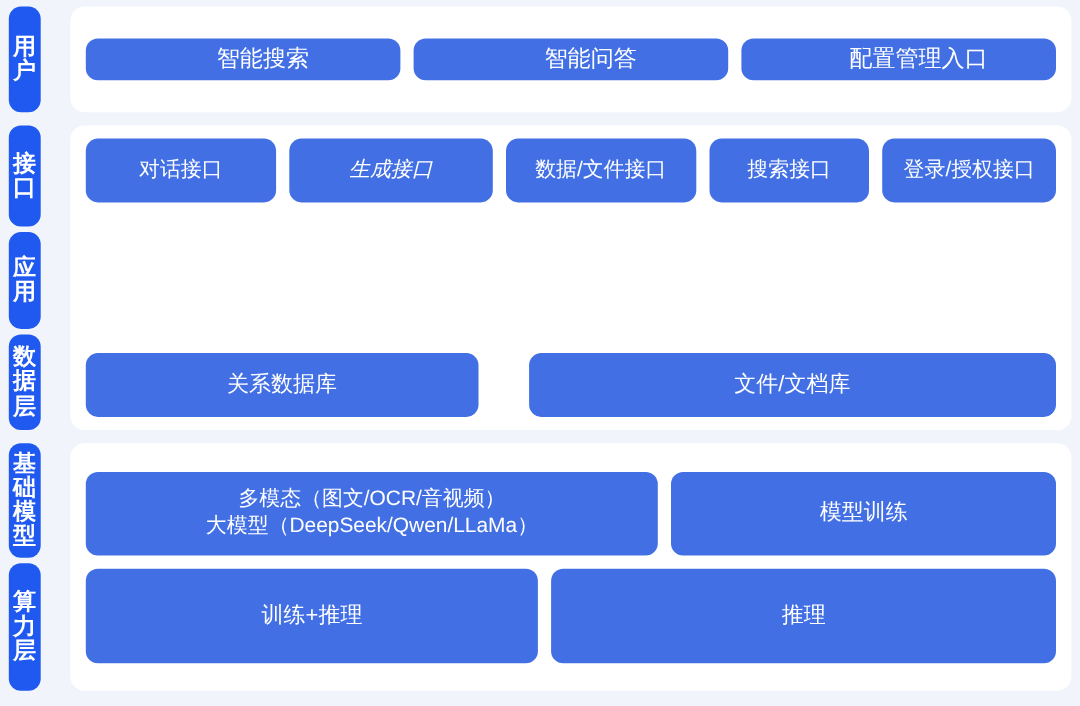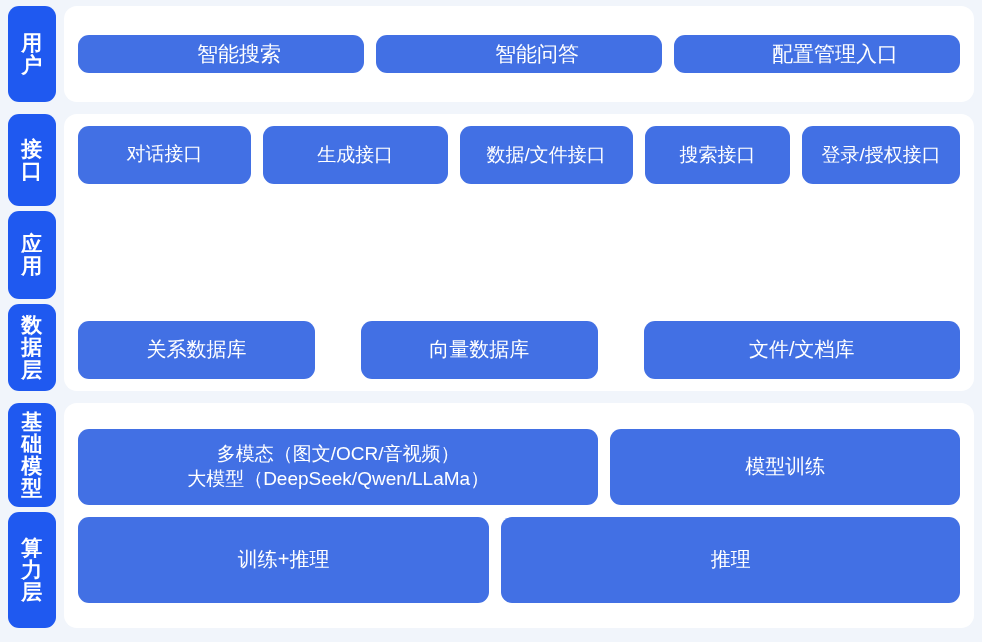--- a/index.html
+++ b/index.html
@@ -46,21 +46,21 @@
     border-radius: 11px;
     color: #ffffff;
     font-size: 21px;
     font-weight: bold;
     line-height: 1.06;
     letter-spacing: 0.5px;
     display: flex;
     align-items: center;
     justify-content: center;
     text-align: center;
-    width: 48px;
+    width: 29px;
     writing-mode: horizontal-tb;
     word-break: break-all;
     padding: 4px 10px;
   }
 
   .panel {
     flex: 1 1 auto;
     background: #ffffff;
     border-radius: 13px;
     padding: 10px 14px;
@@ -106,22 +106,22 @@
 
   #row-interface { height: 58px; }
   #row-application { height: 78px; }
   #row-data { height: 58px; gap: 46px; }
 
   #row-interface .card { font-size: 19px; }
   #row-application .card { font-size: 19px; }
   #row-data .card { font-size: 20px; }
 
   
-  #row-interface .c-dialog      { flex-grow: 1.04; font-family: Liberation Mono, monospace; }
-  #row-interface .c-generate    { flex-grow: 1.12; }
+  #row-interface .c-dialog      { flex-grow: 1.04; }
+  #row-interface .c-generate    { flex-grow: 1.12; font-style: italic; }
   #row-interface .c-datafile    { flex-grow: 1.04; }
   #row-interface .c-search      { flex-grow: 0.86; }
   #row-interface .c-auth        { flex-grow: 0.94; }
 
   #row-application .c-kb        { flex-grow: 1.32; }
   #row-application .c-engine    { flex-grow: 1.12; }
   #row-application .c-prompt    { flex-grow: 0.88; }
   #row-application .c-authmgmt  { flex-grow: 0.88; }
 
   #row-data .c-rdb  { flex-grow: 1; }
@@ -174,21 +174,20 @@
         <div class="card c-dialog">对话接口</div>
         <div class="card c-generate">生成接口</div>
         <div class="card c-datafile">数据/文件接口</div>
         <div class="card c-search">搜索接口</div>
         <div class="card c-auth">登录/授权接口</div>
       </div>
 
 
       <div class="row" id="row-data">
         <div class="card c-rdb">关系数据库</div>
-        <div class="card c-vdb">向量数据库</div>
         <div class="card c-fdb">文件/文档库</div>
       </div>
 
     </div>
   </div>
 
   <div class="group" id="group-bottom">
     <div class="group-labels">
       <div class="side-label sl-foundation">基础模型</div>
       <div class="side-label sl-compute">算力层</div>

